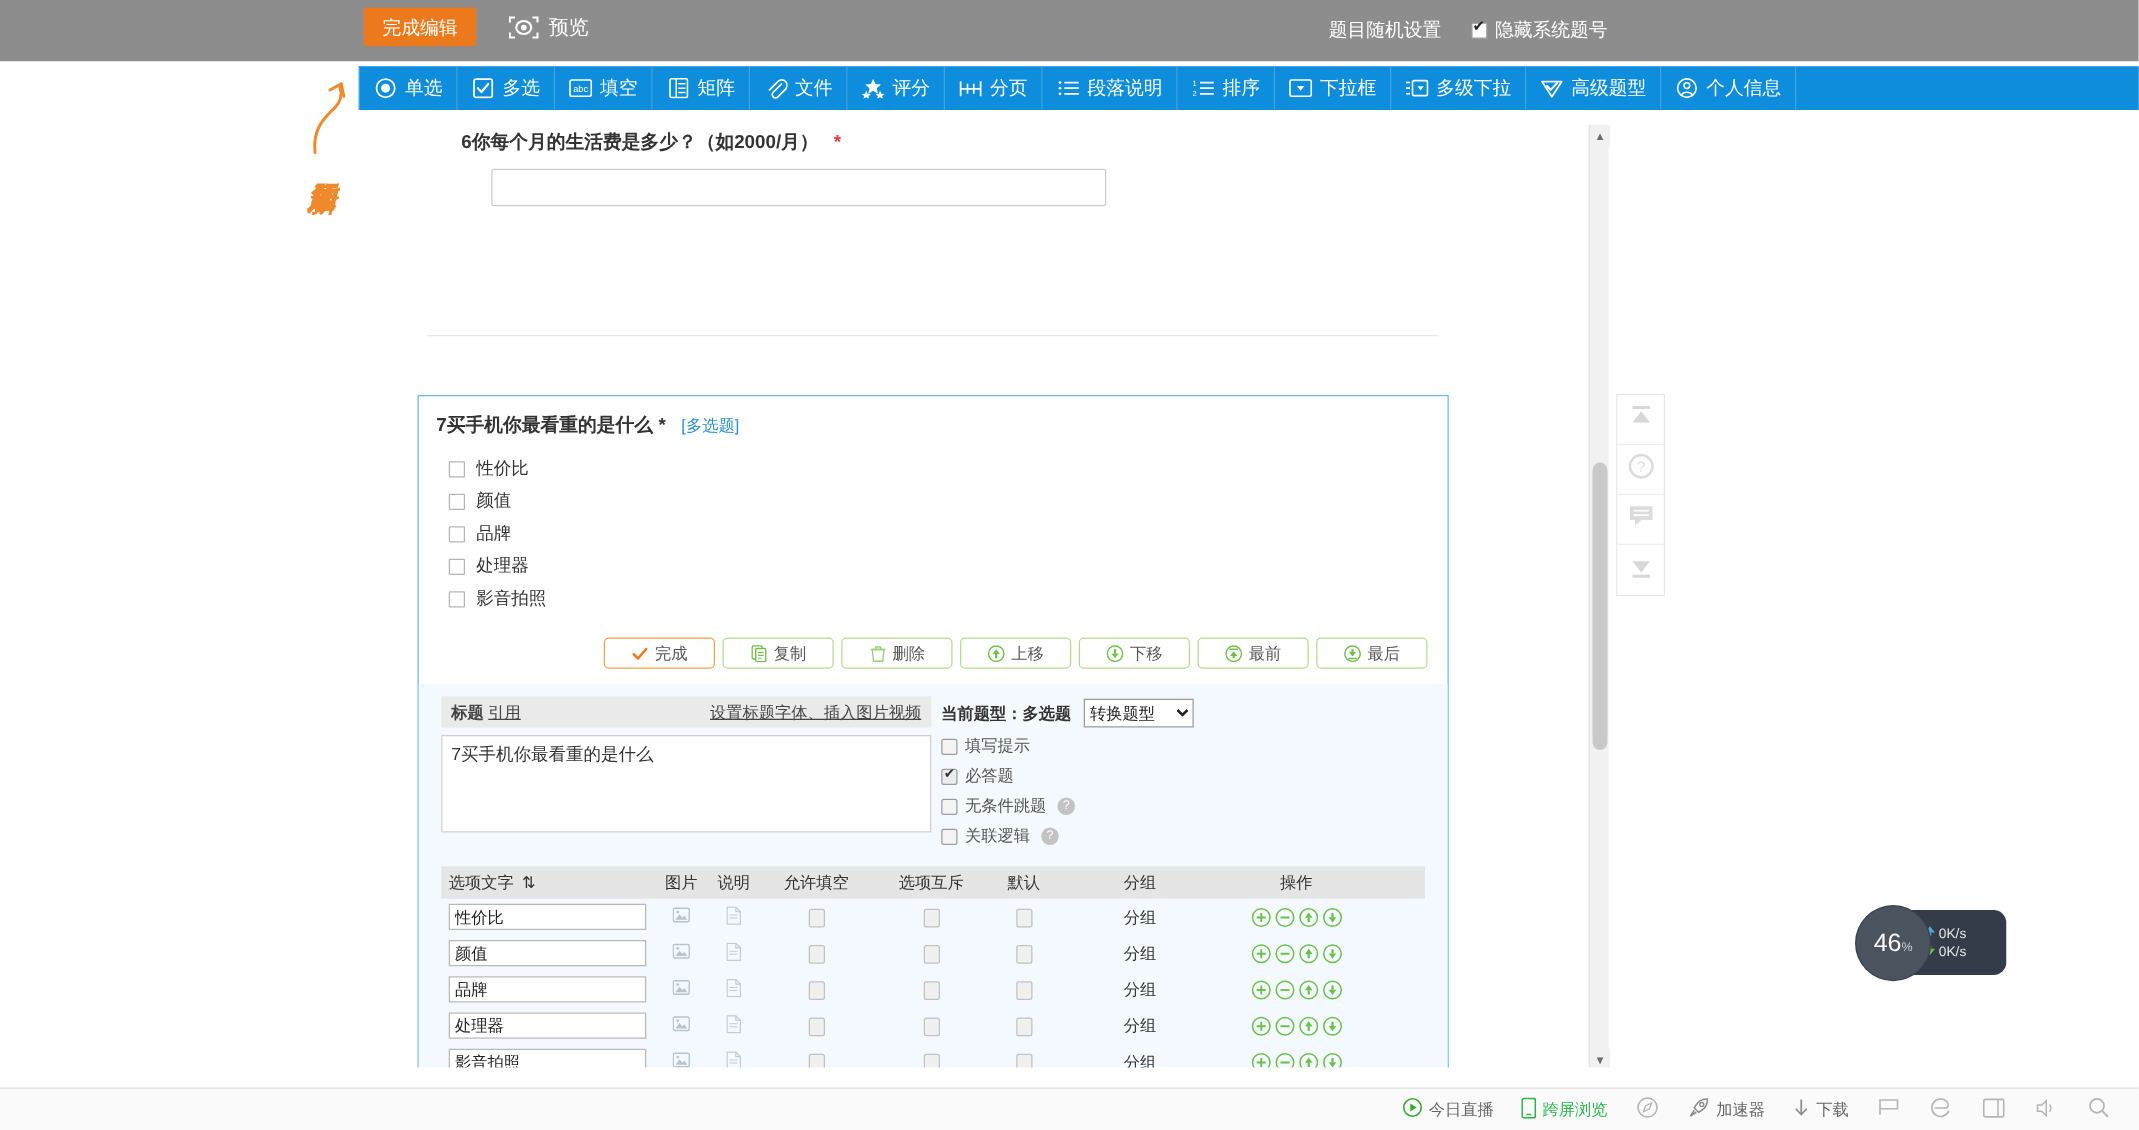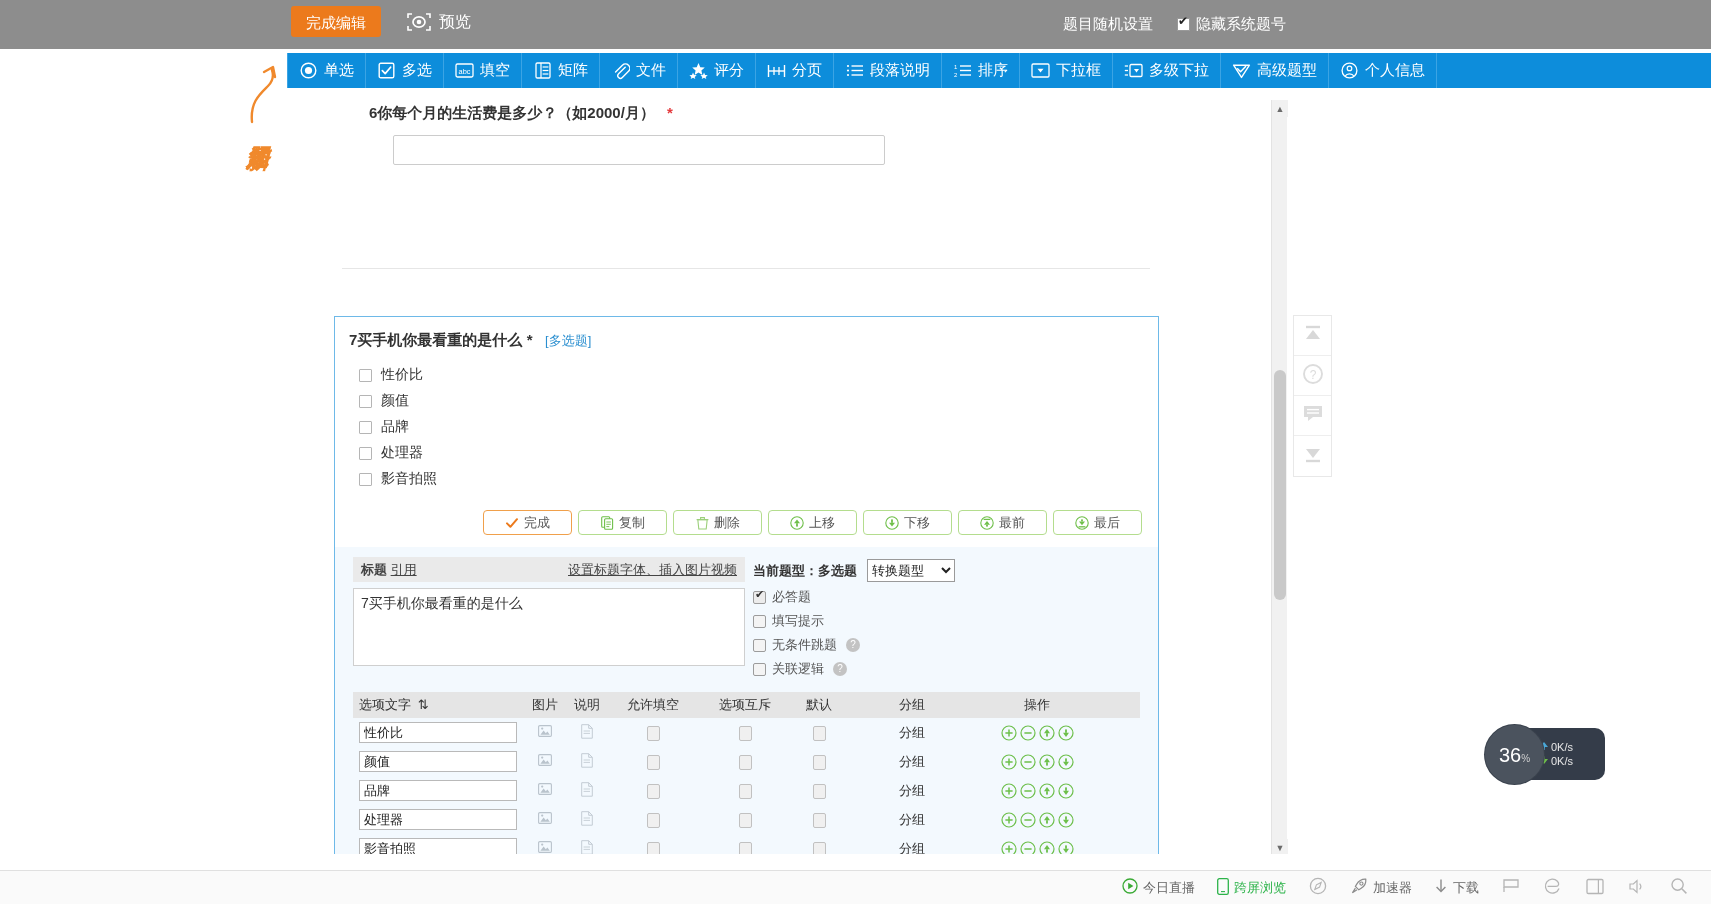--- a/index.html
+++ b/index.html
@@ -548,26 +548,26 @@
               <span class="cur-type-label">当前题型：多选题</span>
               <select class="convert-select">
                 <option>转换题型</option>
                 <option>单选题</option>
                 <option>填空题</option>
                 <option>下拉框</option>
               </select>
             </div>
 
             <div class="cbrow">
+              <span class="cb"></span>
+              <span class="cl">填写提示</span>
+            </div>
+            <div class="cbrow">
               <span class="cb checked"></span>
               <span class="cl">必答题</span>
-            </div>
-            <div class="cbrow">
-              <span class="cb"></span>
-              <span class="cl">填写提示</span>
             </div>
             <div class="cbrow">
               <span class="cb"></span>
               <span class="cl">无条件跳题</span>
               <span class="help-dot">?</span>
             </div>
             <div class="cbrow">
               <span class="cb"></span>
               <span class="cl">关联逻辑</span>
               <span class="help-dot">?</span>
@@ -854,21 +854,21 @@
               <rect x="4" y="1" width="2" height="3" fill="#6fbf4a"></rect>
             </svg></span>
         <span>0K/s</span>
       </div>
     </div>
     <svg class="sw-arc" width="59" height="59" viewBox="0 0 59 59">
       <path d="M41 7 a26 26 0 0 1 7 18" fill="none" stroke="#4aa8d8" stroke-width="3" stroke-linecap="round"></path>
       <path d="M48 25 a26 26 0 0 1 -20 28" fill="none" stroke="#7fc241" stroke-width="3" stroke-linecap="round"></path>
     </svg>
     <div class="sw-circle">
-      <span class="sw-num">36</span>
+      <span class="sw-num">46</span>
       <span class="sw-pct">%</span>
     </div>
   </div>
 
   <div class="page-bottom-strip"></div>
   <div class="taskbar">
     <span class="tb-item">
       <span><svg width="16" height="16" viewBox="0 0 16 16">
             <circle cx="8" cy="8" r="7" fill="none" stroke="#3aaa35" stroke-width="1.3"></circle>
             <polygon points="6.2,4.8 11.4,8 6.2,11.2" fill="#3aaa35"></polygon>

